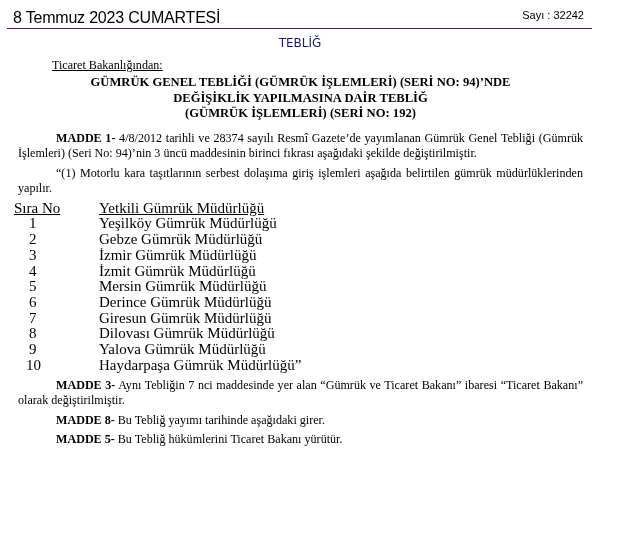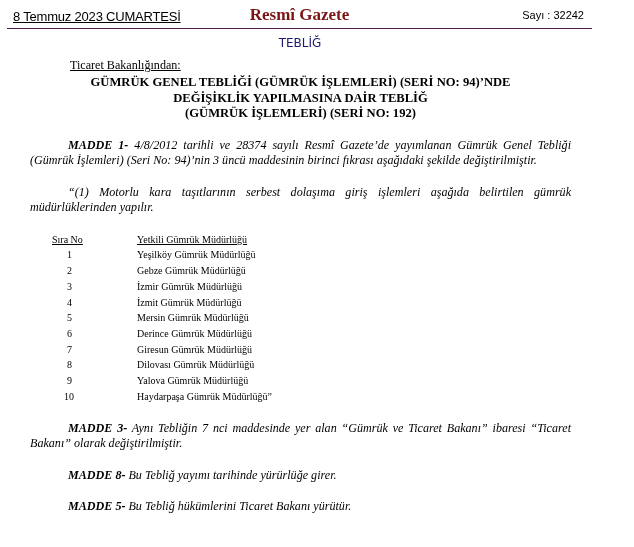--- a/index.html
+++ b/index.html
@@ -21,24 +21,23 @@
       top: 0;
       width: 585px;
       height: 28px;
       border-bottom: 1px solid #4a1a4a;
     }
     .header-date {
       position: absolute;
       left: 6px;
       top: 9px;
       font-family: "Liberation Sans", "DejaVu Sans", sans-serif;
-      font-size: 13px;
+      font-size: 16px;
       color: #000000;
       letter-spacing: -0.2px;
-      text-decoration: underline;
     }
     .header-title {
       position: absolute;
       left: 0;
       right: 0;
       top: 5px;
       text-align: center;
       font-family: "Liberation Serif", "DejaVu Serif", serif;
       font-size: 17px;
       font-weight: bold;
@@ -65,64 +64,61 @@
     }
     .content {
       position: absolute;
       left: 14px;
       top: 58px;
       width: 573px;
       font-size: 12.1px;
       line-height: 15.5px;
     }
     .ministry {
-      margin-left: 56px;
+      margin-left: 38px;
       text-decoration: underline;
       height: 17px;
     }
     .doc-title {
       text-align: center;
       font-weight: bold;
       font-size: 12.6px;
       line-height: 15.6px;
       margin-bottom: 9px;
     }
     .para {
       text-align: justify;
       text-indent: 38px;
-      margin: 16px;
-      font-style: italic;
+      margin: 4px;
     }
     .para b { font-weight: bold; }
     .tbl {
-      margin-left: 38px;
       margin-top: 3px;
       border-collapse: collapse;
-      font-size: 10px;
+      font-size: 15px;
     }
     .tbl td, .tbl th {
       padding: 0;
       height: 15.7px;
       line-height: 15.7px;
       font-weight: normal;
       text-align: left;
       vertical-align: top;
     }
     .tbl .col-no { width: 85px; }
     .tbl .col-no-cell { width: 85px; text-align: left; padding-left: 15px; box-sizing: border-box; }
     .tbl .col-no-cell.two { padding-left: 12px; }
     .tbl th span { text-decoration: underline; }
     .after-table { margin-top: 4px; }
   </style>
 </head>
 <body>
 
 <div class="header">
   <span class="header-date">8 Temmuz 2023 CUMARTESİ</span>
-  <div class="header-title">Resmî Gazete</div>
   <span class="header-issue">Sayı : 32242</span>
 </div>
 
 <div class="section-title">TEBLİĞ</div>
 
 <div class="content">
   <div class="ministry">Ticaret Bakanlığından:</div>
 
   <div class="doc-title">
     <div>GÜMRÜK GENEL TEBLİĞİ (GÜMRÜK İŞLEMLERİ) (SERİ NO: 94)’NDE</div>
@@ -179,16 +175,16 @@
         </tr>
       <tr>
           <td class="col-no-cell two">10</td>
           <td>Haydarpaşa Gümrük Müdürlüğü”</td>
         </tr>
     </tbody>
   </table>
 
   <div class="after-table">
     <p class="para"><b>MADDE 3-</b><span> Aynı Tebliğin 7 nci maddesinde yer alan “Gümrük ve Ticaret Bakanı” ibaresi “Ticaret Bakanı” olarak değiştirilmiştir.</span></p>
-    <p class="para"><b>MADDE 8-</b><span> Bu Tebliğ yayımı tarihinde yürürlüğe girer.</span></p>
+    <p class="para"><b>MADDE 8-</b><span> Bu Tebliğ yayımı tarihinde aşağıdaki girer.</span></p>
     <p class="para"><b>MADDE 5-</b><span> Bu Tebliğ hükümlerini Ticaret Bakanı yürütür.</span></p>
   </div>
 </div>
 
 </body></html>

